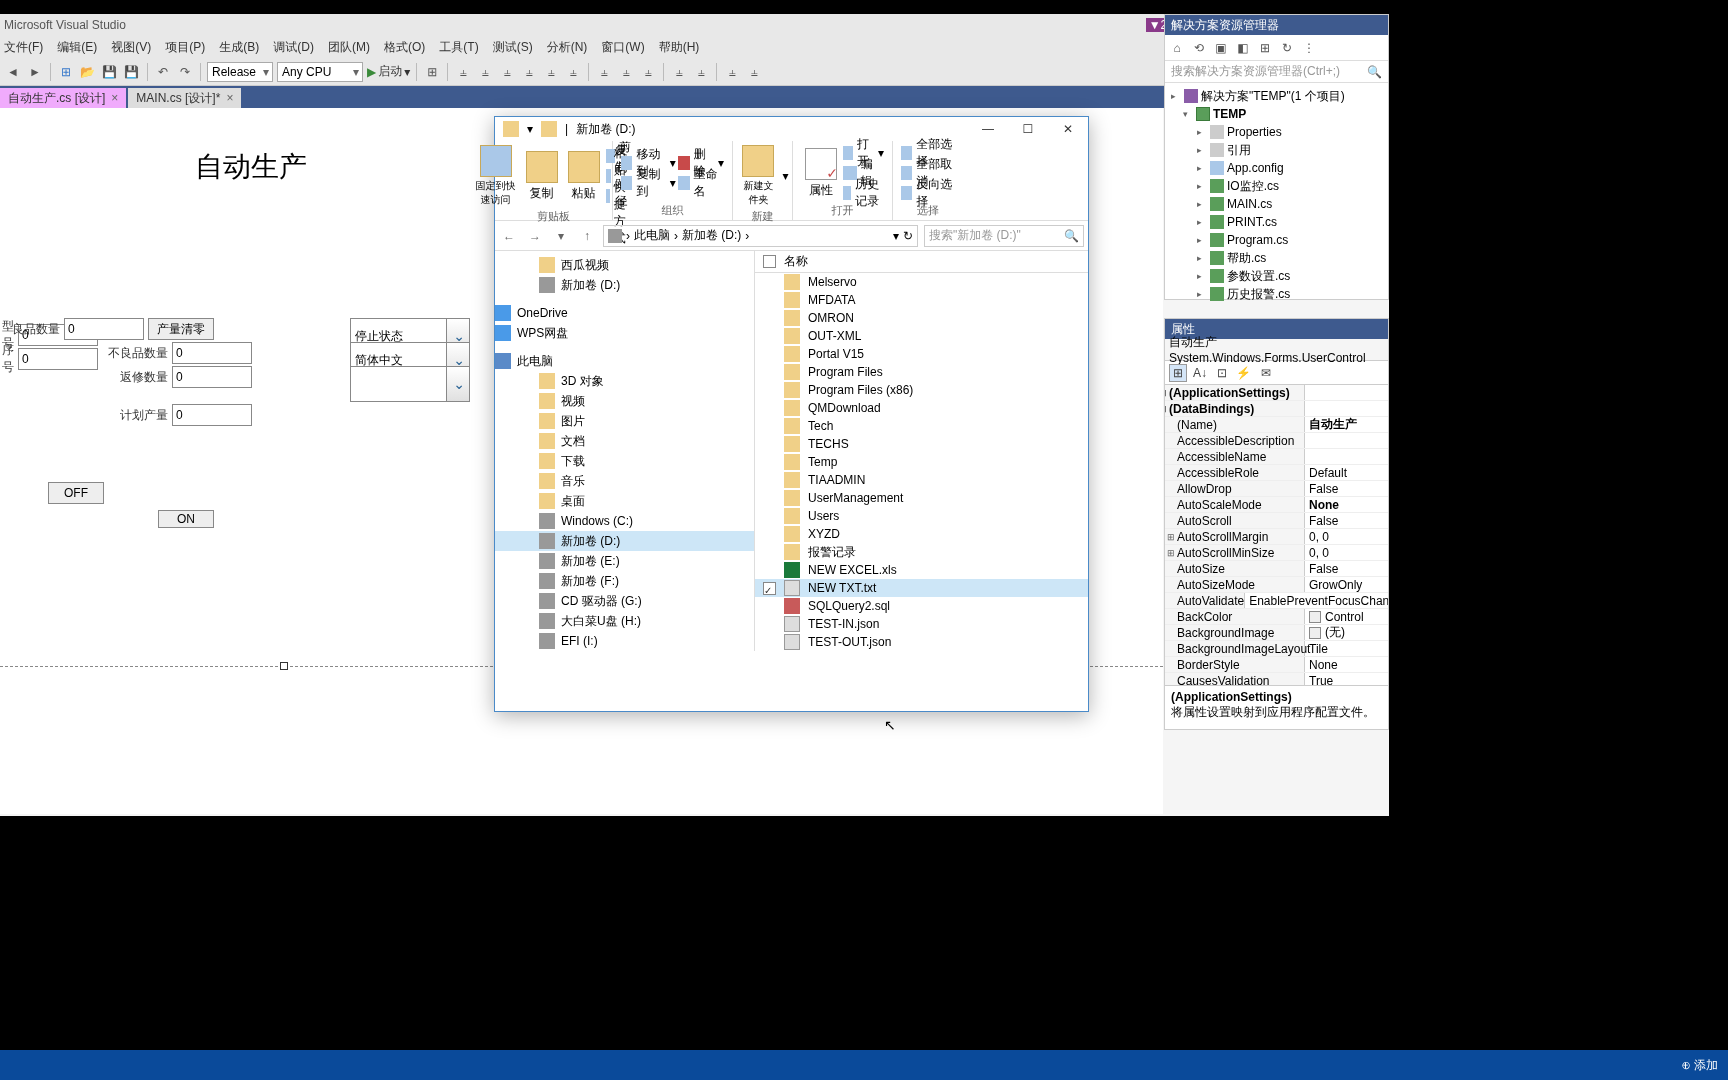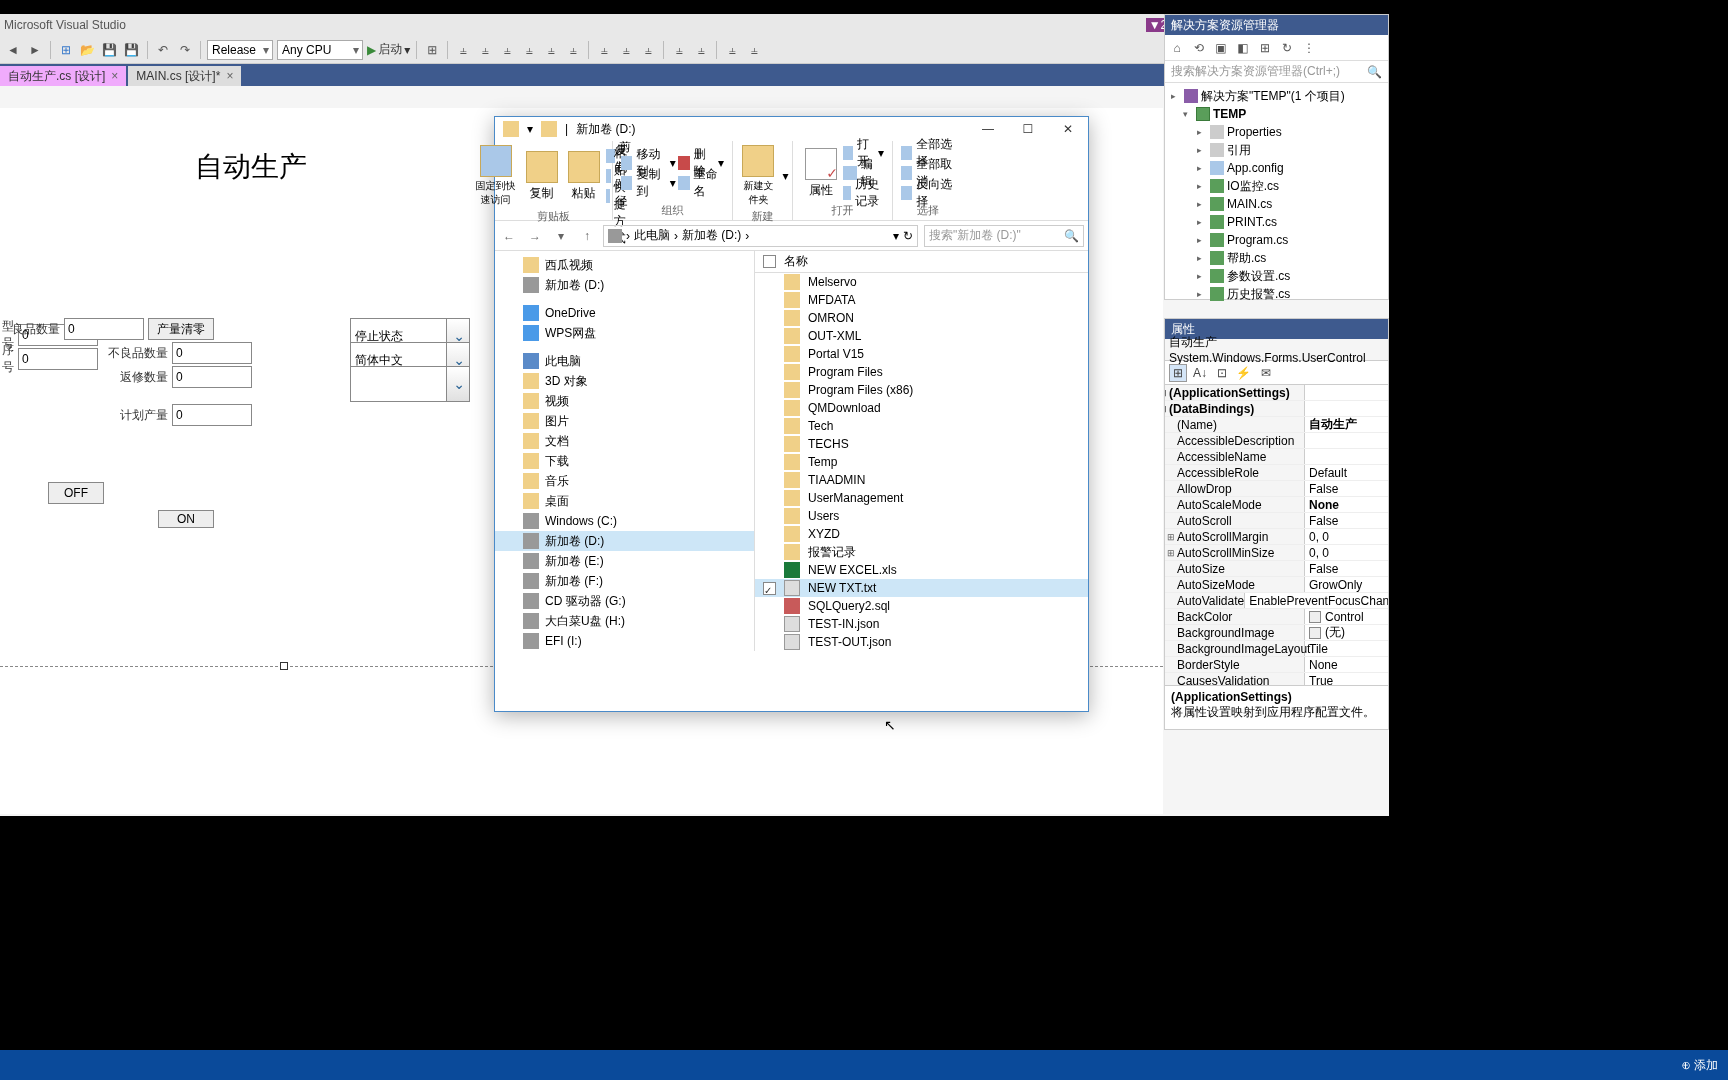--- a/index.html
+++ b/index.html
@@ -80,22 +80,22 @@
 .rib-big .ri{width:32px;height:32px;background:#f0d088;border:1px solid #c8a858}
 .rib-small{display:flex;flex-direction:column;gap:2px}
 .rib-sm-item{display:flex;align-items:center;gap:4px;height:18px}
 .rib-sm-item .si{width:14px;height:14px;background:#aac8e8}
 .ex-addr{height:30px;border-bottom:1px solid #ddd;display:flex;align-items:center;padding:0 4px;gap:6px}
 .ex-addr .nav-btn{width:20px;height:20px;display:flex;align-items:center;justify-content:center;color:#666}
 .ex-addr .path{flex:1;height:22px;border:1px solid #ccc;display:flex;align-items:center;padding:0 4px;gap:4px}
 .ex-addr .search{width:160px;height:22px;border:1px solid #ccc;padding:0 4px;color:#999;display:flex;align-items:center;justify-content:space-between}
 .ex-body{display:flex;height:400px}
 .ex-nav{width:260px;border-right:1px solid #ddd;overflow:auto;padding:4px 0}
-.nav-item{height:20px;display:flex;align-items:center;padding-left:28px;gap:6px;cursor:default}
-.nav-item.ind1{padding-left:28px}
+.nav-item{height:20px;display:flex;align-items:center;padding-left:0;gap:6px;cursor:default}
+.nav-item.ind1{padding-left:44px}
 .nav-item.sel{background:#cde6f7}
 .nav-item .ni{width:16px;height:16px;display:inline-block}
 .ni-fld{background:#f0d088}
 .ni-drv{background:#999}
 .ni-pc{background:#5a8ac8}
 .ni-cld{background:#4a9ae8}
 .ex-files{flex:1;overflow:auto;position:relative}
 .ex-files-hdr{height:22px;border-bottom:1px solid #ddd;display:flex;align-items:center;padding-left:8px;gap:8px;position:sticky;top:0;background:#fff}
 .ex-files-hdr .cb{width:13px;height:13px;border:1px solid #888}
 .file-item{height:18px;display:flex;align-items:center;padding-left:8px;gap:8px;cursor:default}
@@ -123,20 +123,35 @@
     <span>Microsoft Visual Studio</span>
     <div class="titlebar-icons">
       <span style="background:#8a3a8a;color:#fff;padding:0 3px">▼2</span>
       <span>⚐</span>
     </div>
     <div class="quick-launch">
       <span>快速启动 (Ctrl+Q)</span>
       <span>🔍</span>
     </div>
   </div>
+  <div class="menubar" id="menubar">
+      <span>文件(F)</span>
+      <span>编辑(E)</span>
+      <span>视图(V)</span>
+      <span>项目(P)</span>
+      <span>生成(B)</span>
+      <span>调试(D)</span>
+      <span>团队(M)</span>
+      <span>格式(O)</span>
+      <span>工具(T)</span>
+      <span>测试(S)</span>
+      <span>分析(N)</span>
+      <span>窗口(W)</span>
+      <span>帮助(H)</span>
+    </div>
   <div class="toolbar">
     <span class="tb-btn">◄</span>
     <span class="tb-btn">►</span>
     <span class="tb-sep"></span>
     <span class="tb-btn" style="color:#3a7aca">⊞</span>
     <span class="tb-btn" style="color:#c8a828">📂</span>
     <span class="tb-btn" style="color:#3a5aca">💾</span>
     <span class="tb-btn" style="color:#3a5aca">💾</span>
     <span class="tb-sep"></span>
     <span class="tb-btn">↶</span>

